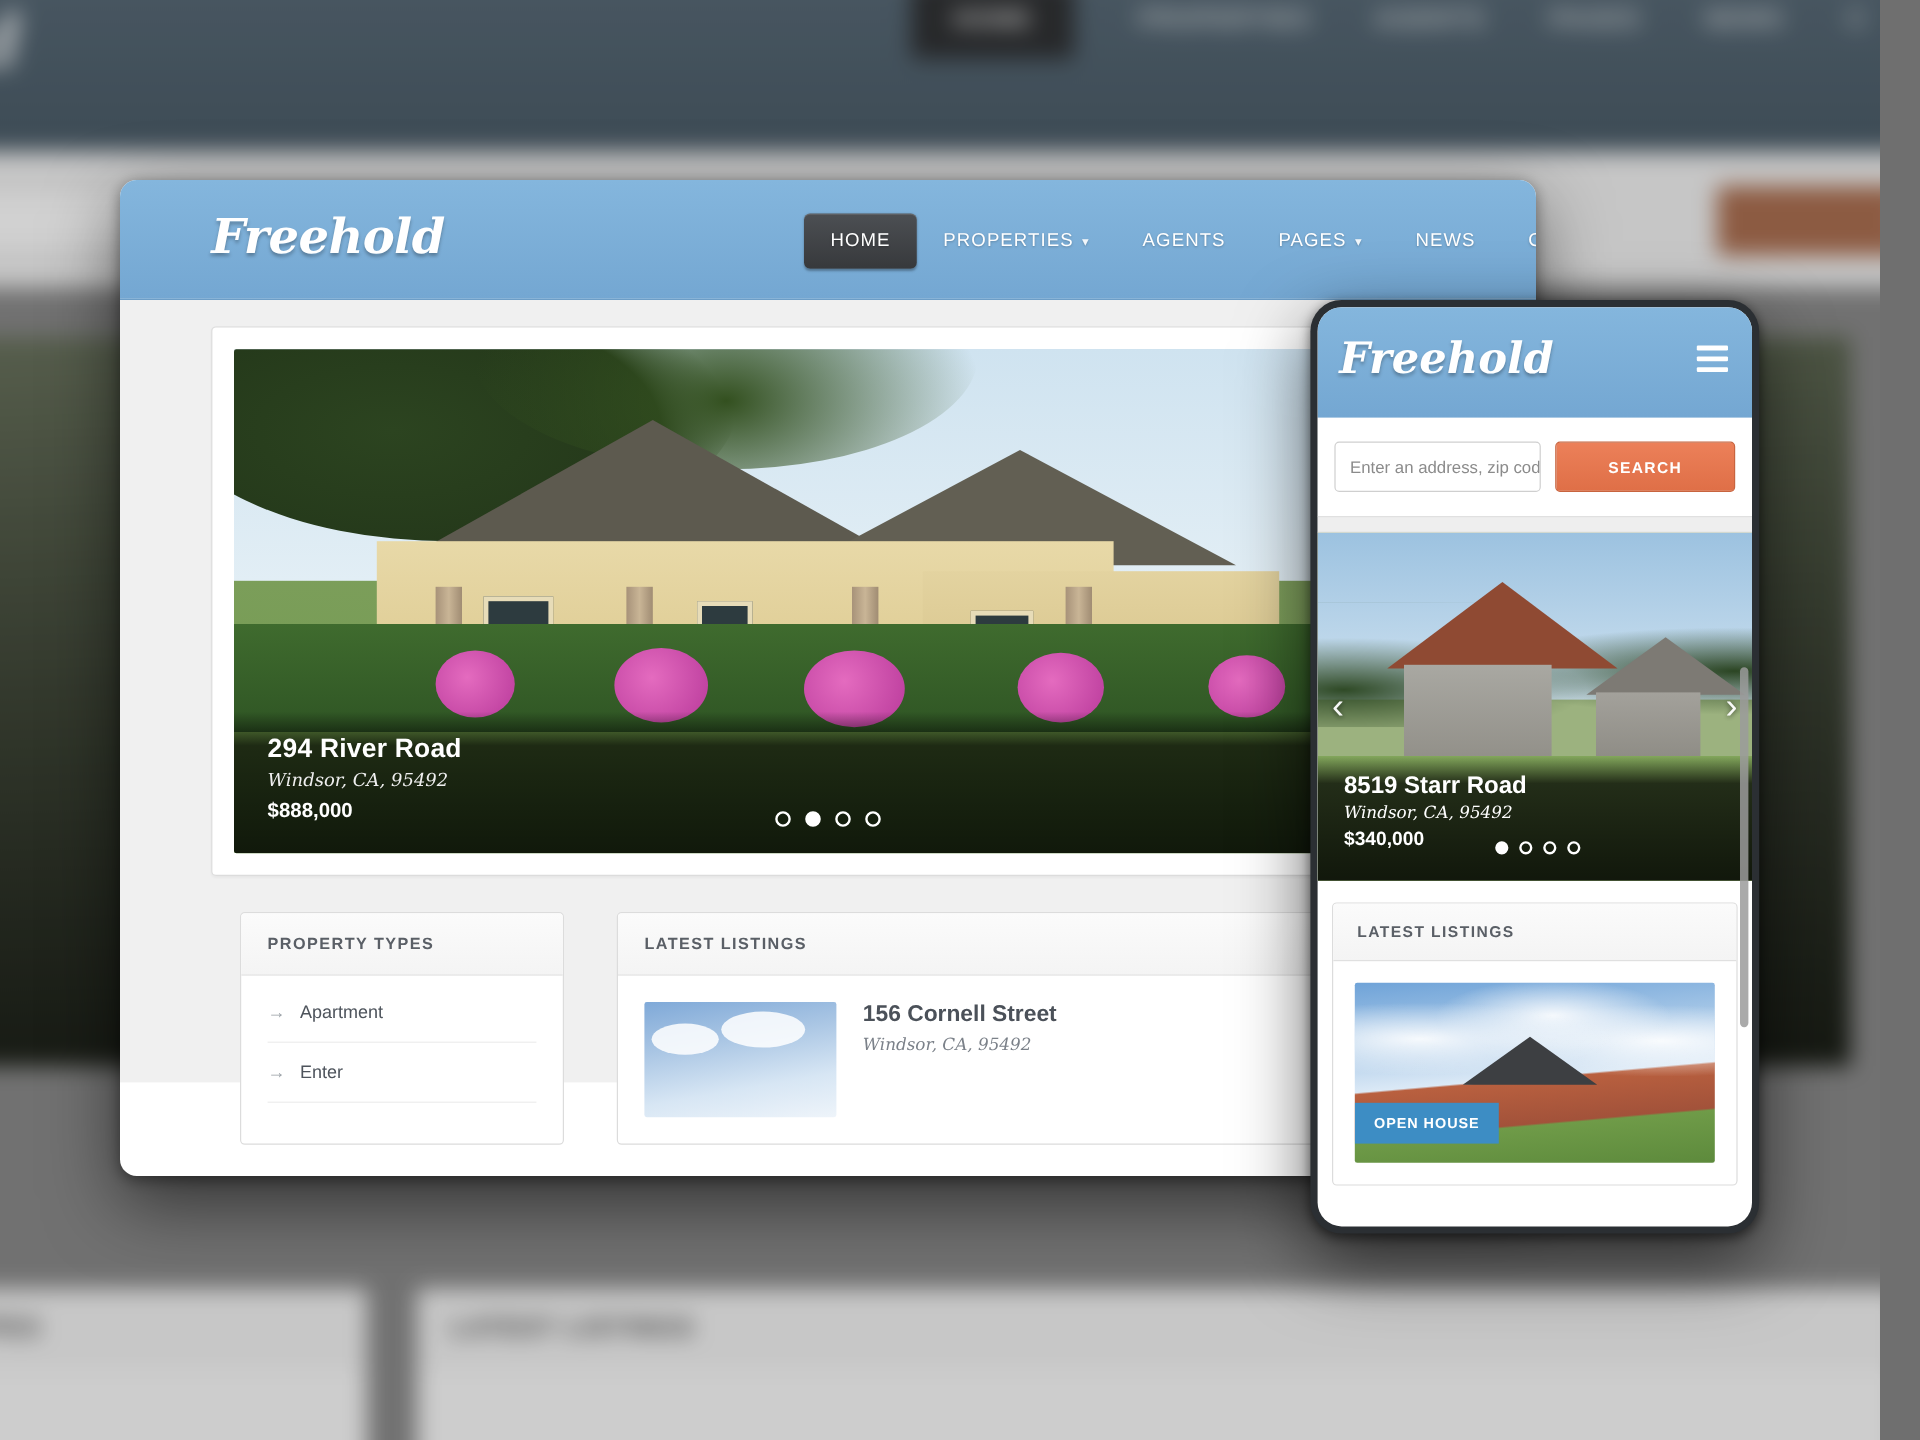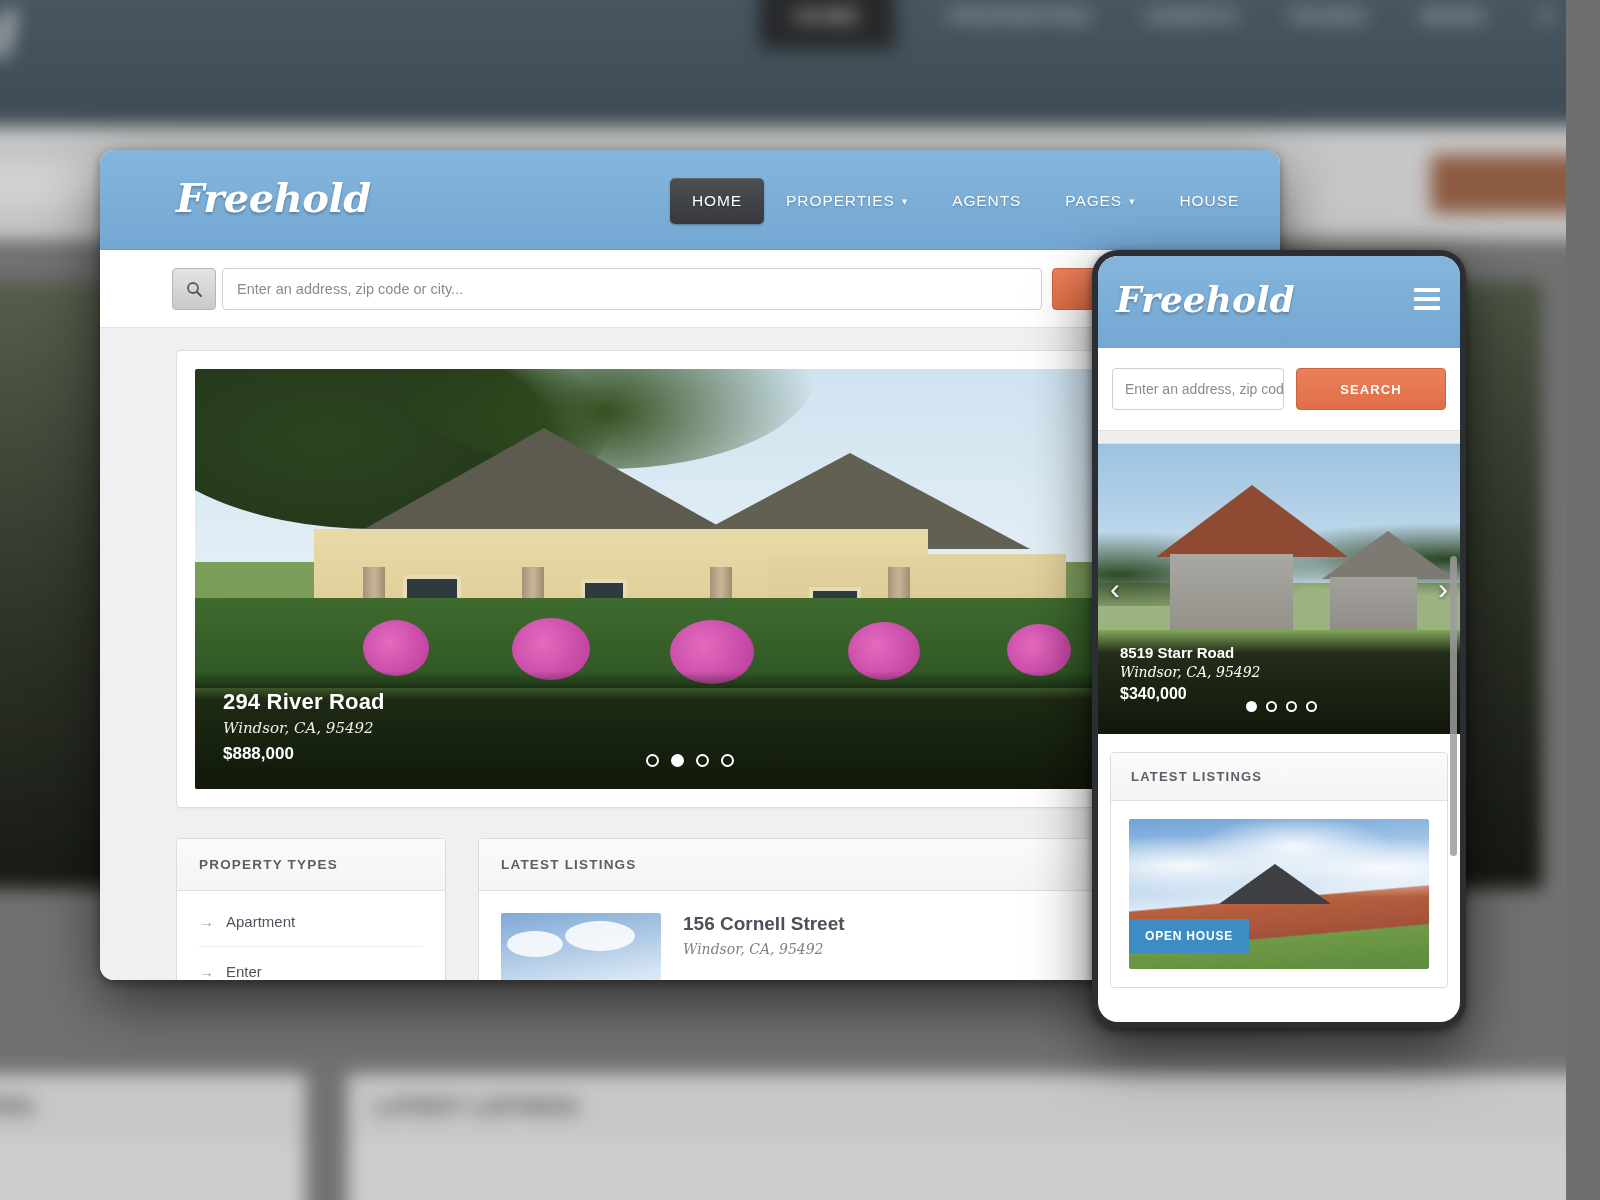--- a/index.html
+++ b/index.html
@@ -161,21 +161,21 @@
     background: linear-gradient(180deg, rgba(0,0,0,0) 0%, rgba(0,0,0,.72) 24%, rgba(0,0,0,.82) 100%);
     padding:18px 0 0 28px; color:#fff;
   }
   .hc-title { font-size:22px; font-weight:700; letter-spacing:.2px; }
   .hc-sub { font-size:15px; font-style:italic; margin-top:4px; color:#efefef; font-family:"DejaVu Serif", serif; }
   .hc-price { font-size:17px; font-weight:700; margin-top:7px; }
   .dots { position:absolute; left:50%; transform:translateX(-50%); bottom:22px; display:flex; gap:12px; }
   .dot { width:13px; height:13px; border-radius:50%; border:2px solid #fff; cursor:pointer; }
   .dot.on { background:#fff; }
 
-  .cards { display:flex; gap:32px; margin-top:30px; }
+  .cards { display:flex; gap:44px; margin-top:30px;margin-left:24px; }
   .card { background:#fff; border:1px solid #dcdcdc; border-radius:4px; overflow:hidden; }
   .card.types { width:270px; }
   .card.listings { flex:1; }
   .card-hd {
     height:52px; background: linear-gradient(180deg,#fbfbfb,#f4f4f4);
     border-bottom:1px solid #e0e0e0; display:flex; align-items:center;
     padding-left:22px; color:#5a5f66; font-size:13.5px; font-weight:700; letter-spacing:1.2px;
   }
   .type-list { padding:6px 22px 0 22px; }
   .type-row {
@@ -248,21 +248,21 @@
     color:#fff; font-size:30px; font-weight:300; cursor:pointer;
     text-shadow:0 1px 4px rgba(0,0,0,.6); opacity:.95;
   }
   .m-arrow.l { left:12px; }
   .m-arrow.r { right:12px; }
   .m-caption {
     position:absolute; left:0; right:0; bottom:0; height:104px; color:#fff;
     background: linear-gradient(180deg, rgba(0,0,0,0) 0%, rgba(0,0,0,.72) 22%, rgba(0,0,0,.84) 100%);
     padding:14px 0 0 22px;
   }
-  .mc-title { font-size:15px; font-weight:700; }
+  .mc-title { font-size:20px; font-weight:700; }
   .mc-sub { font-size:14px; font-style:italic; margin-top:3px; font-family:"DejaVu Serif", serif; }
   .mc-price { font-size:16px; font-weight:700; margin-top:5px; }
   .m-dots { position:absolute; left:148px; bottom:22px; display:flex; gap:9px; }
   .m-dot { width:11px; height:11px; border-radius:50%; border:2px solid #fff; }
   .m-dot.on { background:#fff; }
 
   .m-section { margin:18px 12px 0 12px; background:#fff; border:1px solid #dcdcdc; border-radius:4px; overflow:hidden; }
   .m-sec-hd {
     height:48px; background: linear-gradient(180deg,#fbfbfb,#f4f4f4); border-bottom:1px solid #e0e0e0;
     display:flex; align-items:center; padding-left:20px; color:#5a5f66; font-size:13px; font-weight:700; letter-spacing:1.2px;
@@ -336,40 +336,28 @@
           <span class="caret">▾</span>
         </div>
         <div class="item">
           <span>AGENTS</span>
         </div>
         <div class="item">
           <span>PAGES</span>
           <span class="caret">▾</span>
         </div>
         <div class="item">
-          <span>HOUSE</span>
+          <span>NEWS</span>
         </div>
         <div class="item">
           <span>CONTACT</span>
         </div>
       </div>
     </div>
 
-    <div class="d-searchbar">
-      <div class="d-searchbtn">
-        <svg width="17" height="17" viewBox="0 0 17 17">
-          <circle cx="7" cy="7" r="5" fill="none" stroke="#5c5c5c" stroke-width="1.8"></circle>
-          <line x1="10.8" y1="10.8" x2="15" y2="15" stroke="#5c5c5c" stroke-width="2" stroke-linecap="round"></line>
-        </svg>
-      </div>
-      <div class="d-searchinput">
-        <span class="d-searchinput-ph">Enter an address, zip code or city...</span>
-      </div>
-      <div class="d-submit"></div>
-    </div>
 
     <div class="d-body">
 
       <div class="hero">
         <div class="hero-img">
           <div class="sky"></div>
           <div class="tree-canopy"></div>
           <div class="tree-canopy2"></div>
           <div class="roof-main"></div>
           <div class="roof-right"></div>

